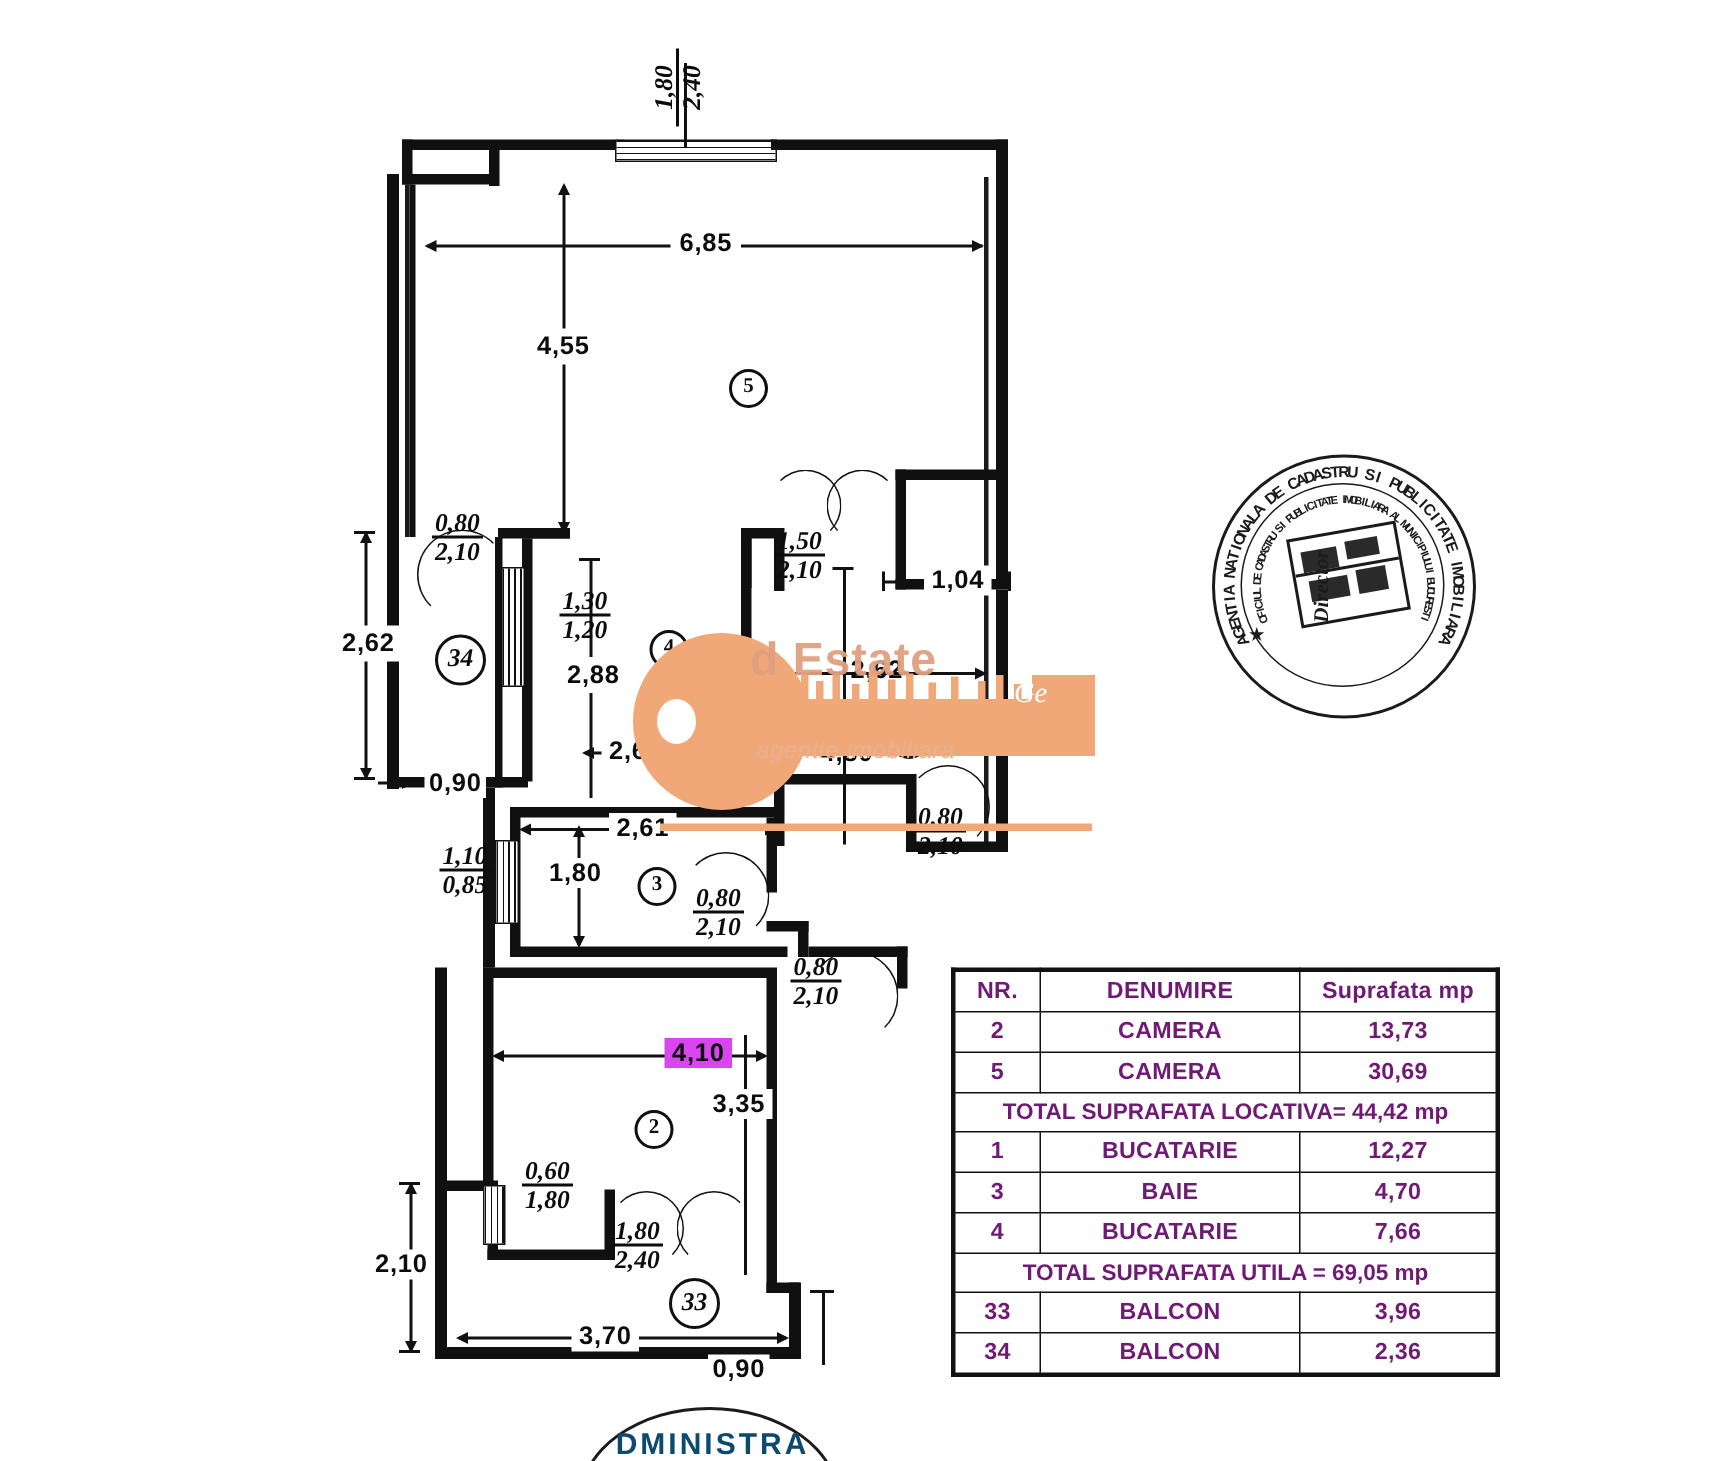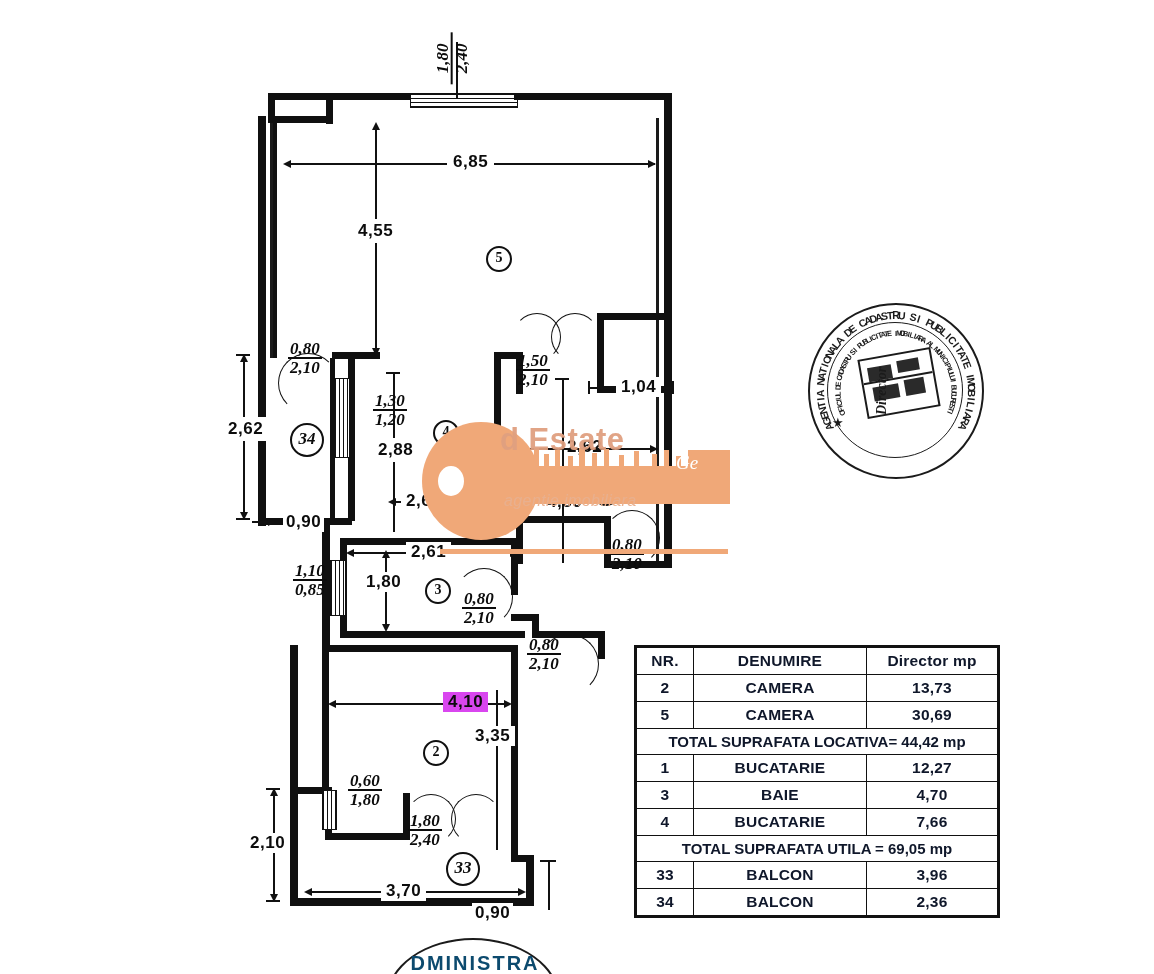--- a/index.html
+++ b/index.html
@@ -64,21 +64,21 @@
   
   .arc{position:absolute;border:1.8px solid #111;border-radius:50%;}
 
   
   #tbl{
     position:absolute;left:634px;top:645px;width:366px;
     border:3px solid #111;border-collapse:collapse;background:#fff;
   }
   #tbl td,#tbl th{
     border:1.6px solid #111;font-weight:bold;text-align:center;
-    font-size:15.5px;padding:4px 2px;color:#0f172a;
+    font-size:15.5px;padding:4px 2px;color:#701a75;
     font-family:"Liberation Sans", sans-serif;letter-spacing:.2px;
   }
   #tbl th{font-size:15.5px;}
   #tbl .c-nr{width:52px;}
   #tbl .c-den{width:168px;}
   #tbl .c-sup{width:auto;}
   #tbl .total td{font-size:15px;letter-spacing:0px;}
 
   
   .seal{
@@ -516,21 +516,21 @@
 
   <div class="abs" style="left:386px;top:938px;width:170px;height:120px;border:2.4px solid #1b1b1b;border-radius:50%;overflow:hidden;">
   </div>
   <div class="abs" style="left:400px;top:952px;width:150px;text-align:center;font-family:'Liberation Sans',sans-serif;font-weight:bold;font-size:20px;letter-spacing:2px;color:#0c4a6e;">DMINISTRA</div>
 
   <table id="tbl">
     <thead>
       <tr>
         <th class="c-nr">NR.</th>
         <th class="c-den">DENUMIRE</th>
-        <th class="c-sup">Director mp</th>
+        <th class="c-sup">Suprafata mp</th>
       </tr>
     </thead>
     <tbody>
       <tr>
         <td>2</td>
         <td>CAMERA</td>
         <td>13,73</td>
       </tr>
       <tr>
         <td>5</td>

